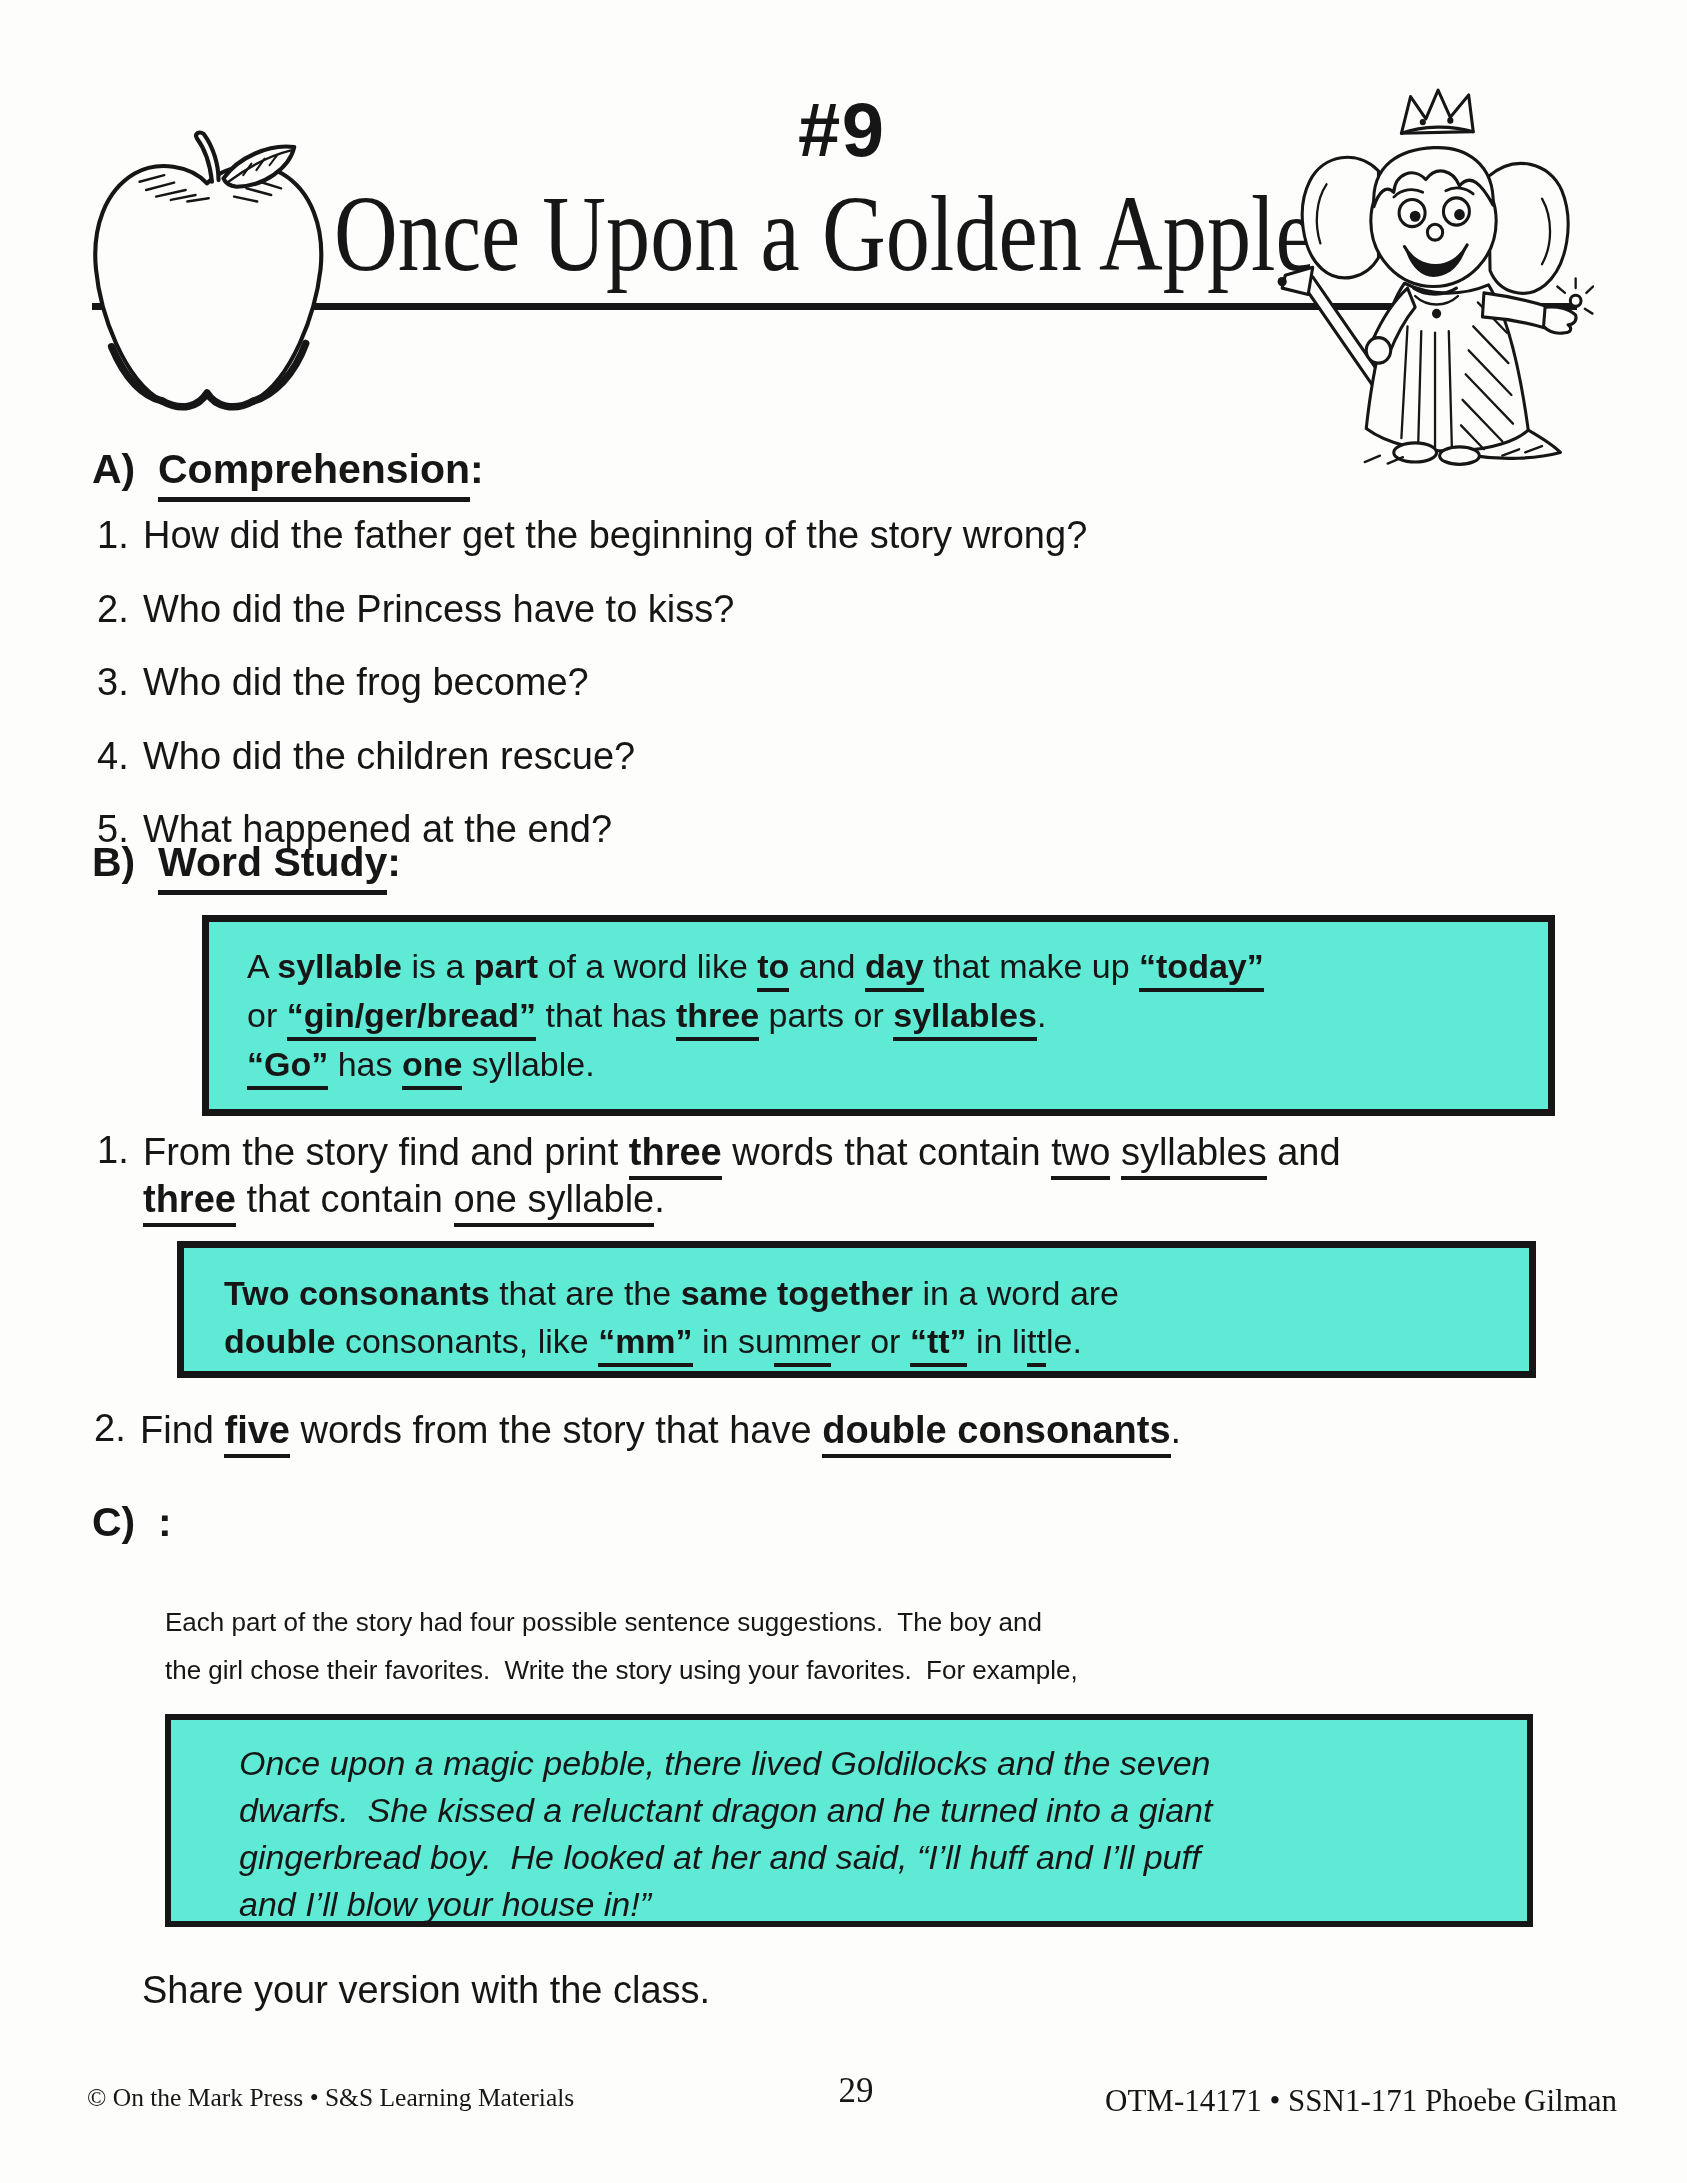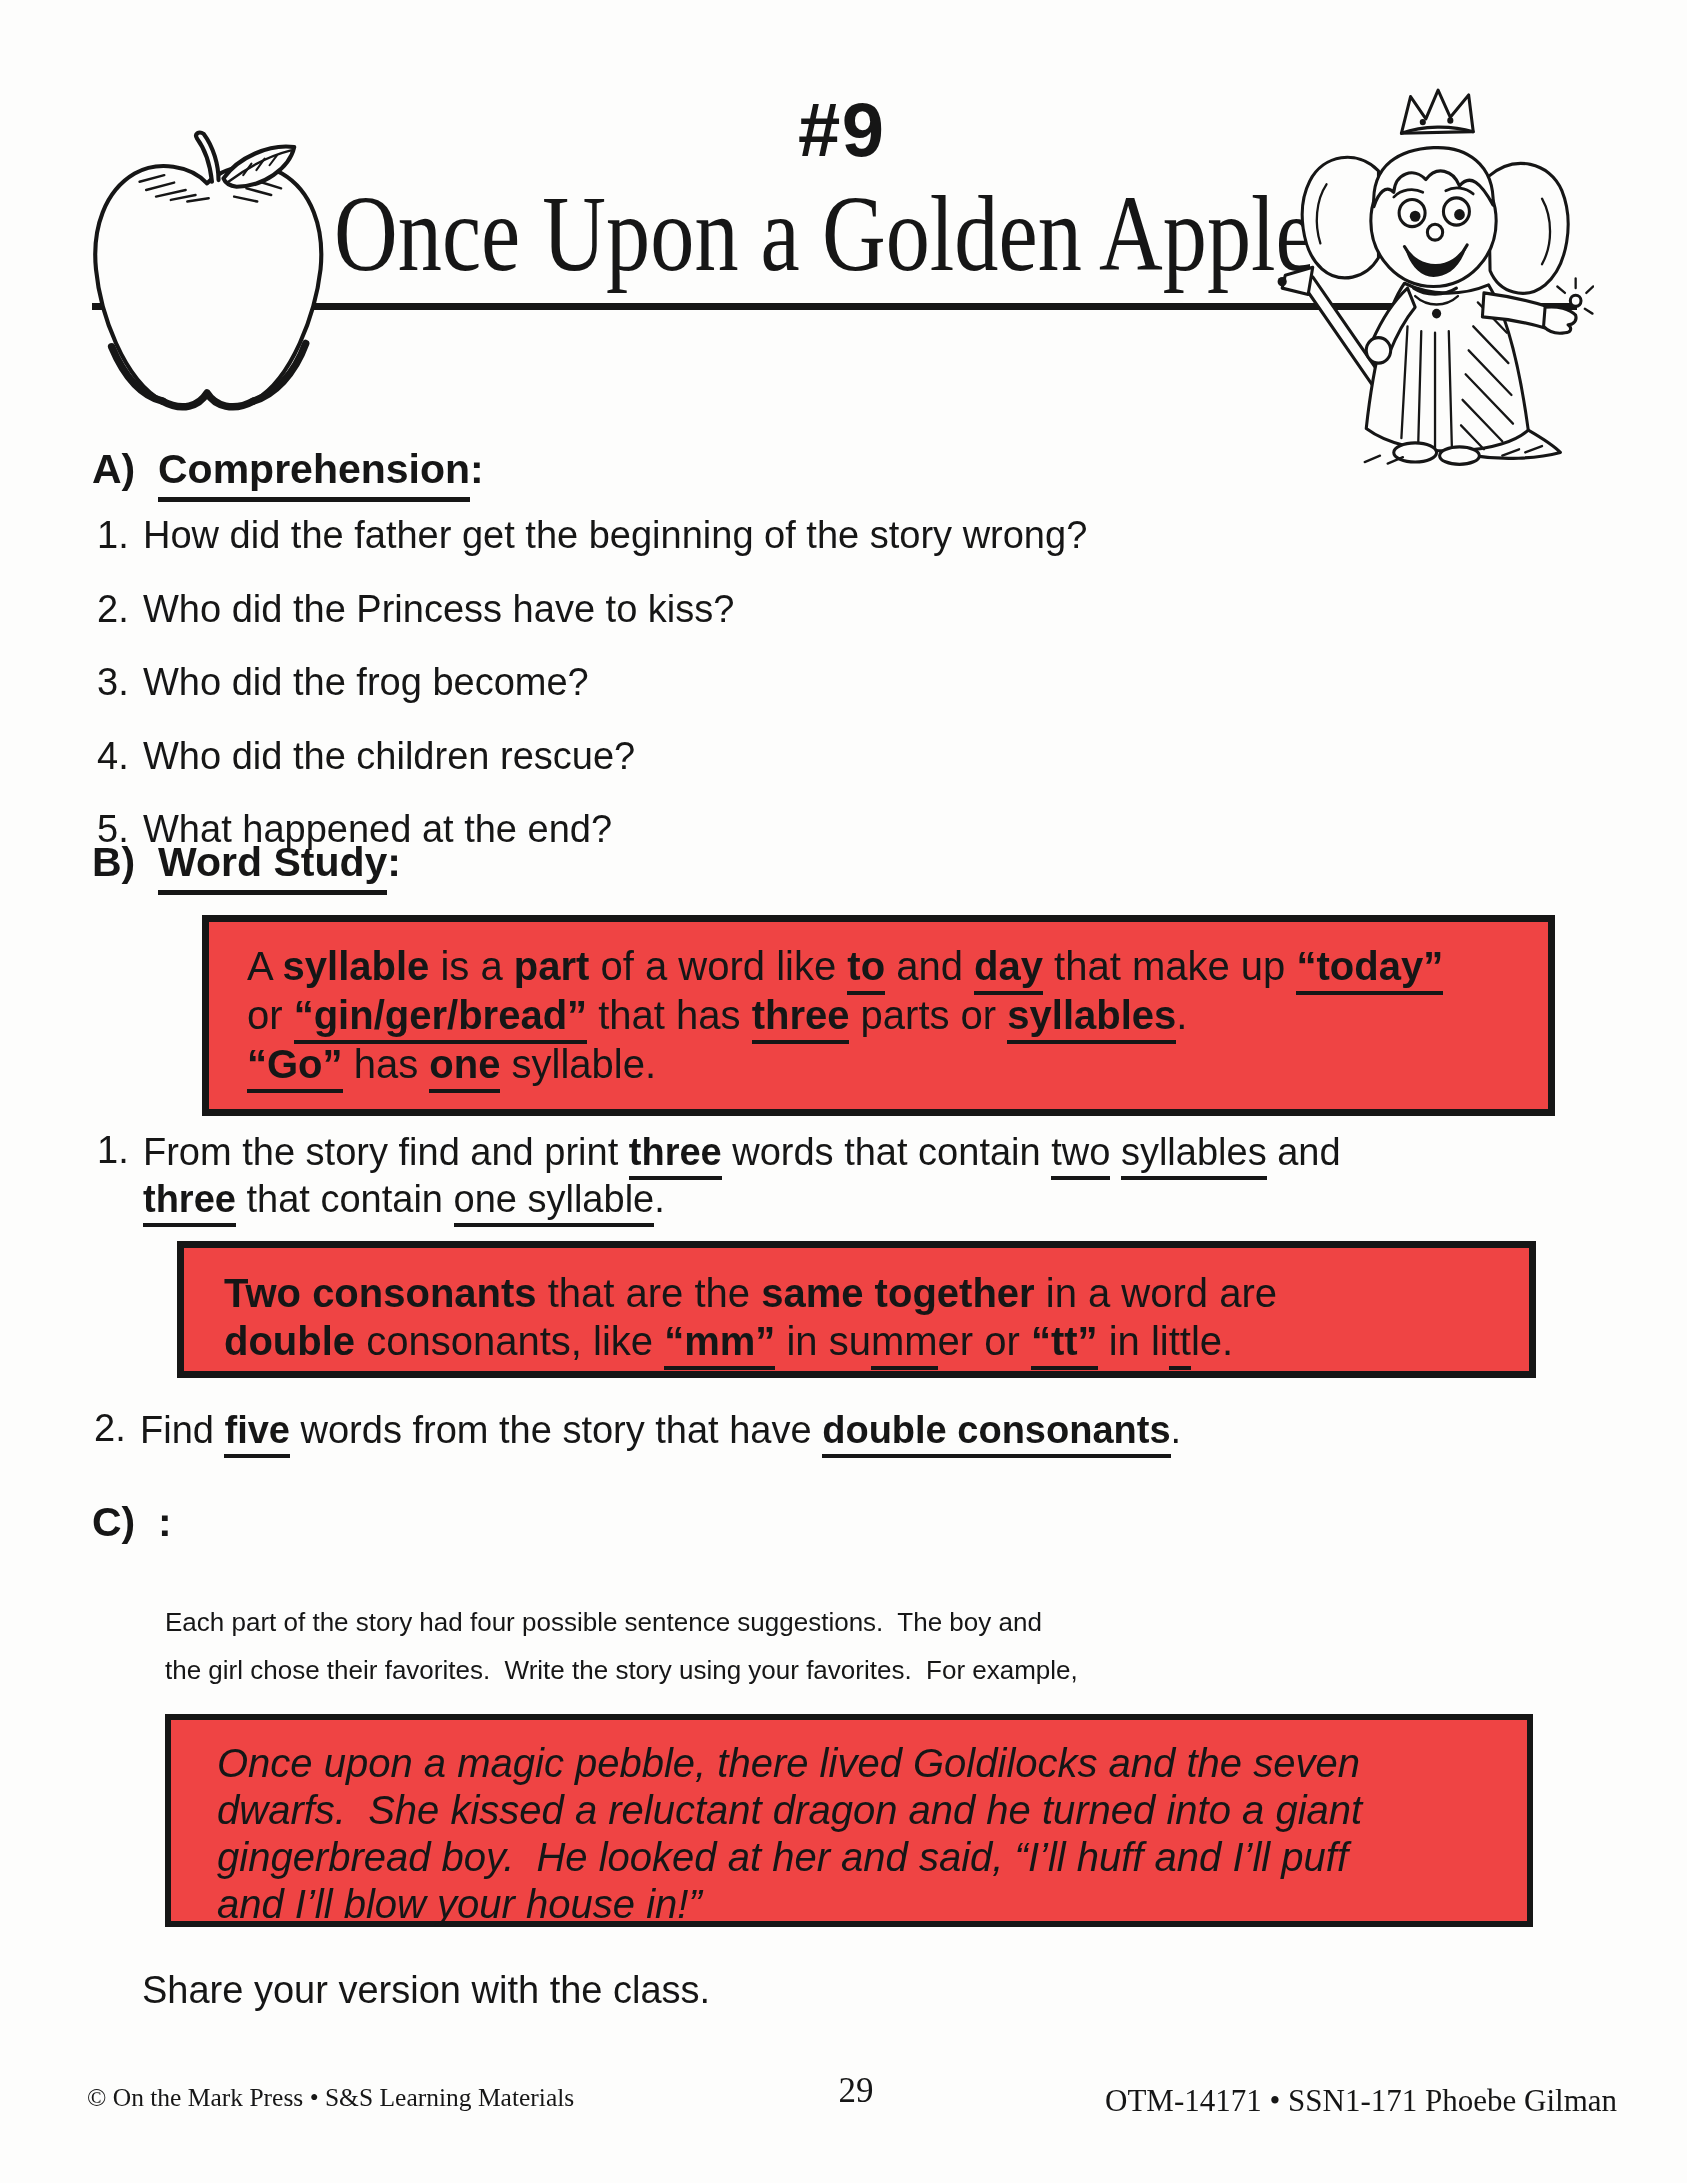--- a/index.html
+++ b/index.html
@@ -34,24 +34,24 @@
   .sec-b { left:92px; top:839px; }
   .sec-c { left:92px; top:1499px; }
 
   
   .questions { left:97px; top:514px; display:flex; flex-direction:column; gap:30.5px; font-size:38px; }
   .qrow { display:flex; }
   .qnum { width:46px; flex:none; }
   .qtext { white-space:pre; }
 
   
-  .tbox { position:absolute; border:7.4px solid #161616; background:#ef4444; font-size:40px; }
+  .tbox { position:absolute; border:7.4px solid #161616; background:#5eead4; font-size:34px; }
   .box1 { left:202px; top:915px; width:1353px; height:201px; padding:20px 13px 0 38px; }
   .box2 { left:177px; top:1241px; width:1359px; height:137px; padding:21.4px 13px 0 40px; }
-  .box3 { left:165px; top:1714px; width:1368px; height:213px; padding:20px 13px 0 46px;
+  .box3 { left:165px; top:1714px; width:1368px; height:213px; padding:20px 13px 0 68px;
           border-width:6.6px; font-style:italic; }
   .box-line { line-height:49px; white-space:pre; }
   .box2 .box-line { line-height:48px; }
   .box3 .box-line { line-height:47px; }
 
   
   .item { position:absolute; display:flex; font-size:38px; }
   .item1 { left:97px; top:1129px; }
   .item2 { left:94px; top:1407px; }
   .item .line { line-height:47px; white-space:pre; }

